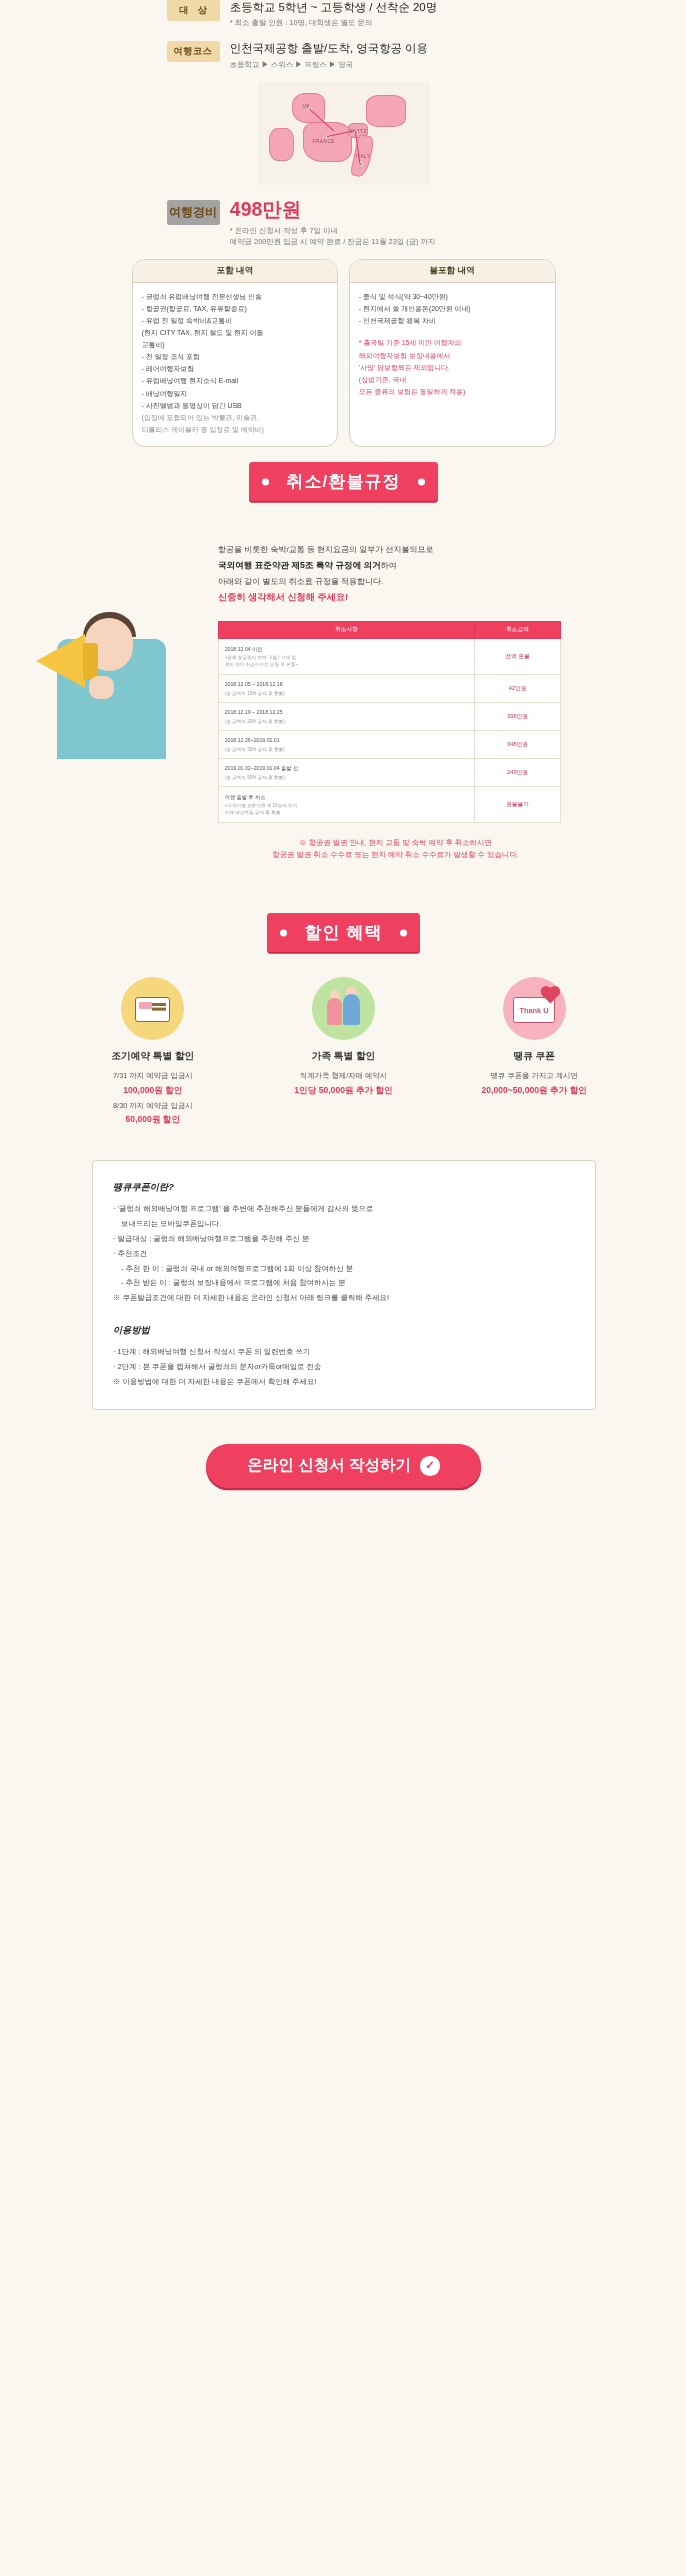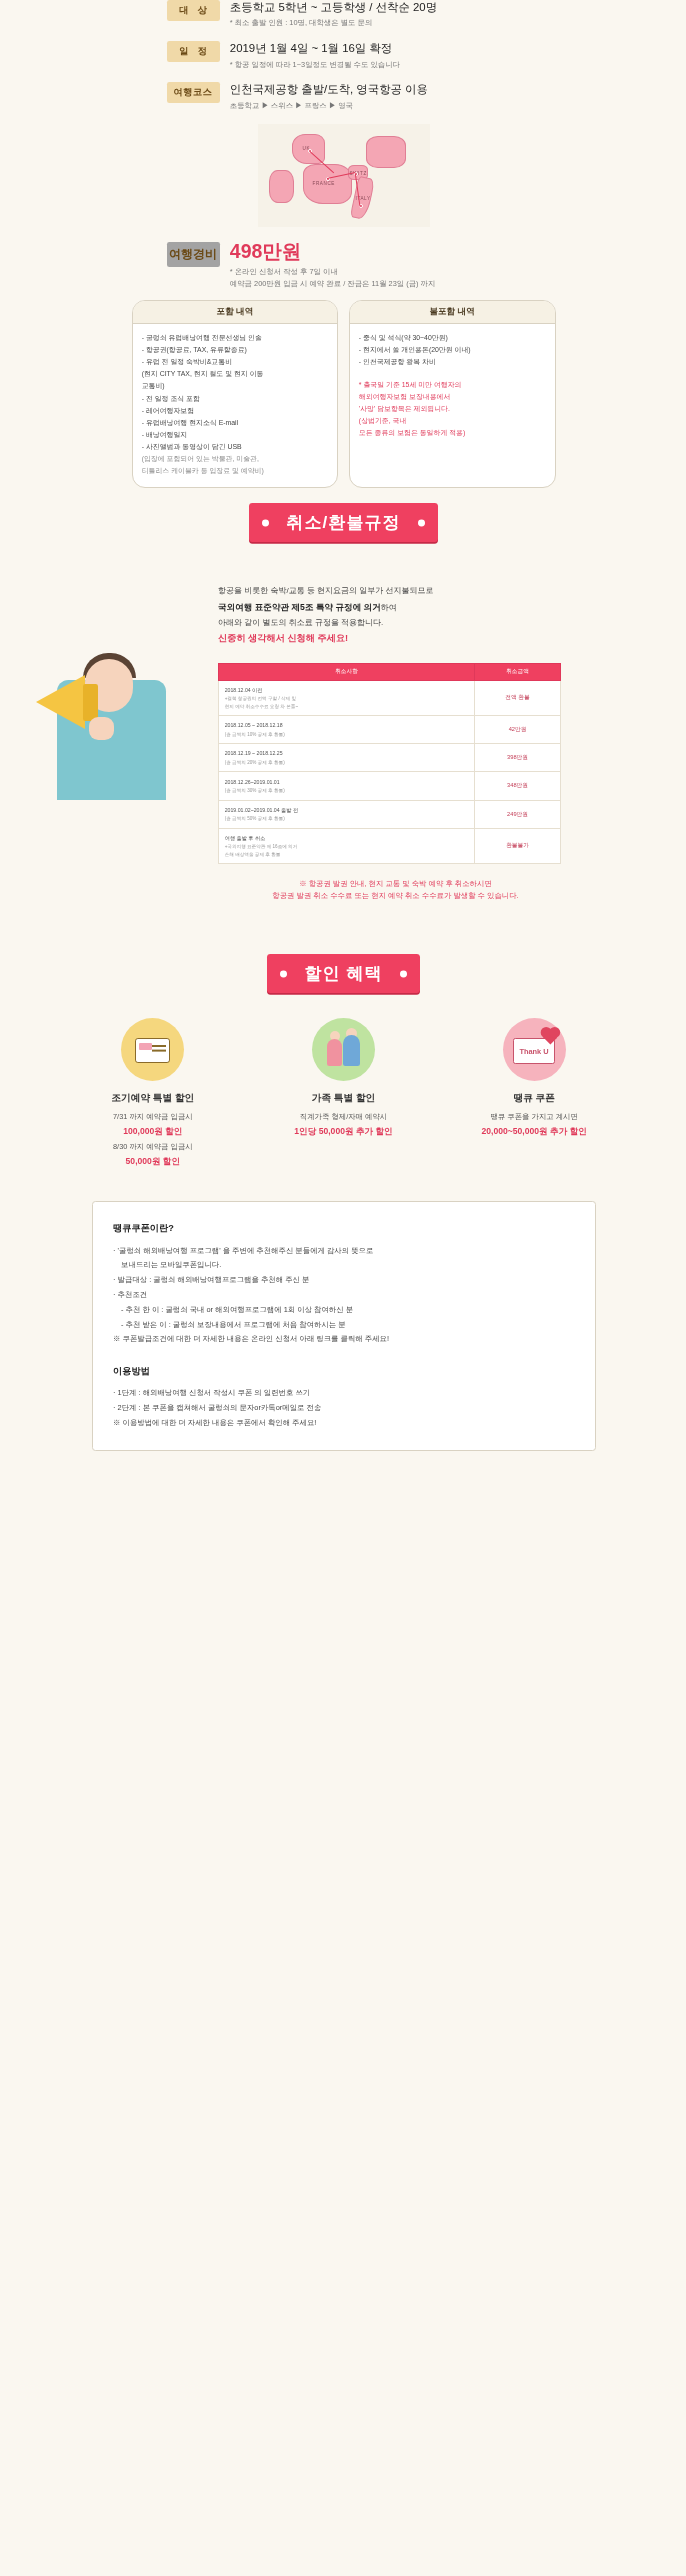--- a/index.html
+++ b/index.html
@@ -376,20 +376,21 @@
     border-radius: 3.4px;
     padding: 17px 20.6px 19.5px;
     font-size: 7.4px;
     line-height: 2;
     color: #444;
   }
   .coupon-box h4 {
     font-size: 9.2px;
     color: #222;
     margin-bottom: 5.7px;
+    font-style: italic;
   }
   .coupon-box h4.second { margin-top: 15px; }
   .coupon-box .ind { padding-left: 8px; }
 
   
   .cta-wrap {
     display: flex;
     justify-content: center;
     margin: 34px 0 17px;
   }
@@ -428,27 +429,20 @@
   <div class="info-block">
 
     <div class="info-row">
       <div class="info-tag">대 상</div>
       <div>
         <div class="info-main">초등학교 5학년 ~ 고등학생 / 선착순 20명</div>
         <div class="info-sub">* 최소 출발 인원 : 10명, 대학생은 별도 문의</div>
       </div>
     </div>
 
-    <div class="info-row">
-      <div class="info-tag">일 정</div>
-      <div>
-        <div class="info-main accent">2019년 1월 4일 ~ 1월 16일 확정</div>
-        <div class="info-sub">* 항공 일정에 따라 1~3일정도 변경될 수도 있습니다</div>
-      </div>
-    </div>
 
     <div class="info-row">
       <div class="info-tag wide">여행코스</div>
       <div>
         <div class="info-main">인천국제공항 출발/도착, 영국항공 이용</div>
         <div class="info-sub">초등학교 ▶ 스위스 ▶ 프랑스 ▶ 영국</div>
       </div>
     </div>
   </div>
 
@@ -659,15 +653,21 @@
     <div class="ind">  - 추천 한 이 : 굴렁쇠 국내 or 해외여행프로그램에 1회 이상 참여하신 분</div>
     <div class="ind">  - 추천 받은 이 : 굴렁쇠 보장내용에서 프로그램에 처음 참여하시는 분</div>
     <div>※ 쿠폰발급조건에 대한 더 자세한 내용은 온라인 신청서 아래 링크를 클릭해 주세요!</div>
 
     <h4 class="second">이용방법</h4>
     <div>· 1단계 : 해외배낭여행 신청서 작성시 쿠폰 의 일련번호 쓰기</div>
     <div>· 2단계 : 본 쿠폰을 캡쳐해서 굴렁쇠의 문자or카톡or메일로 전송</div>
     <div>※ 이용방법에 대한 더 자세한 내용은 쿠폰에서 확인해 주세요!</div>
   </div>
 
+  <div class="cta-wrap">
+    <button class="cta">
+      <span>온라인 신청서 작성하기</span>
+      <span class="cta-check">✓</span>
+    </button>
+  </div>
 
 </div>
 
 
 </body></html>

